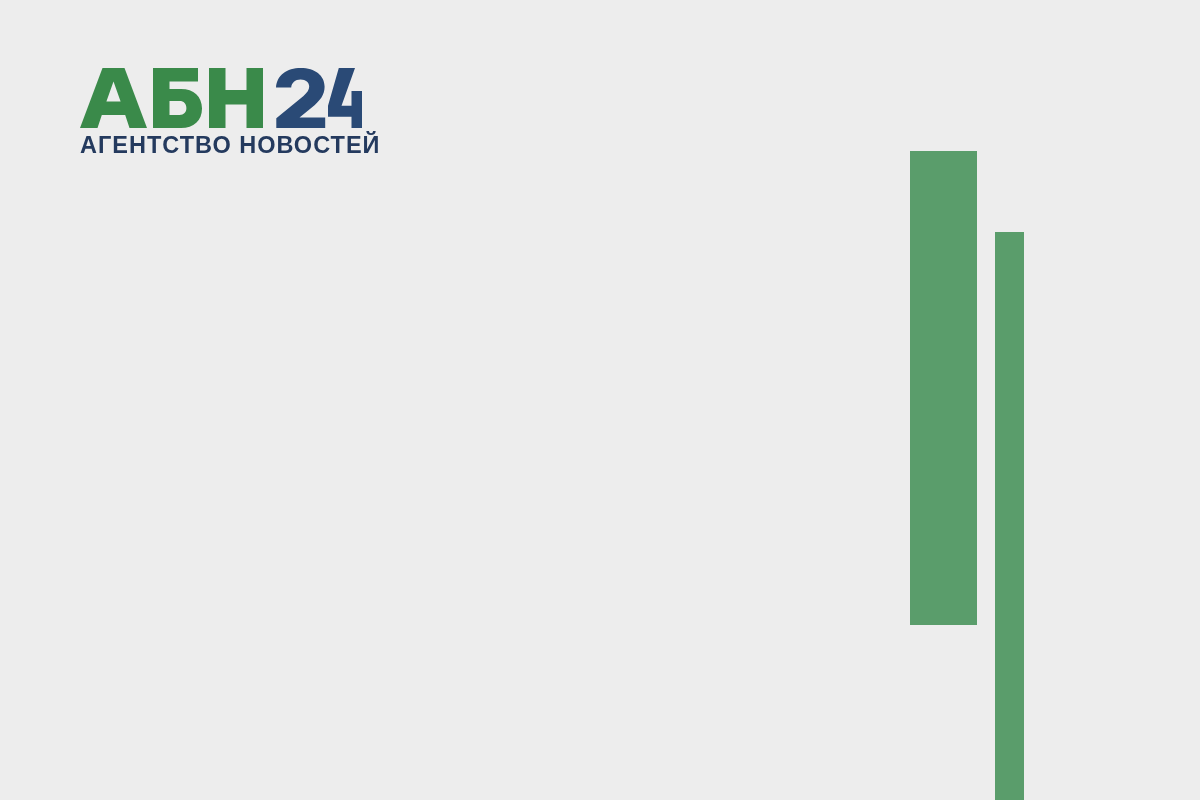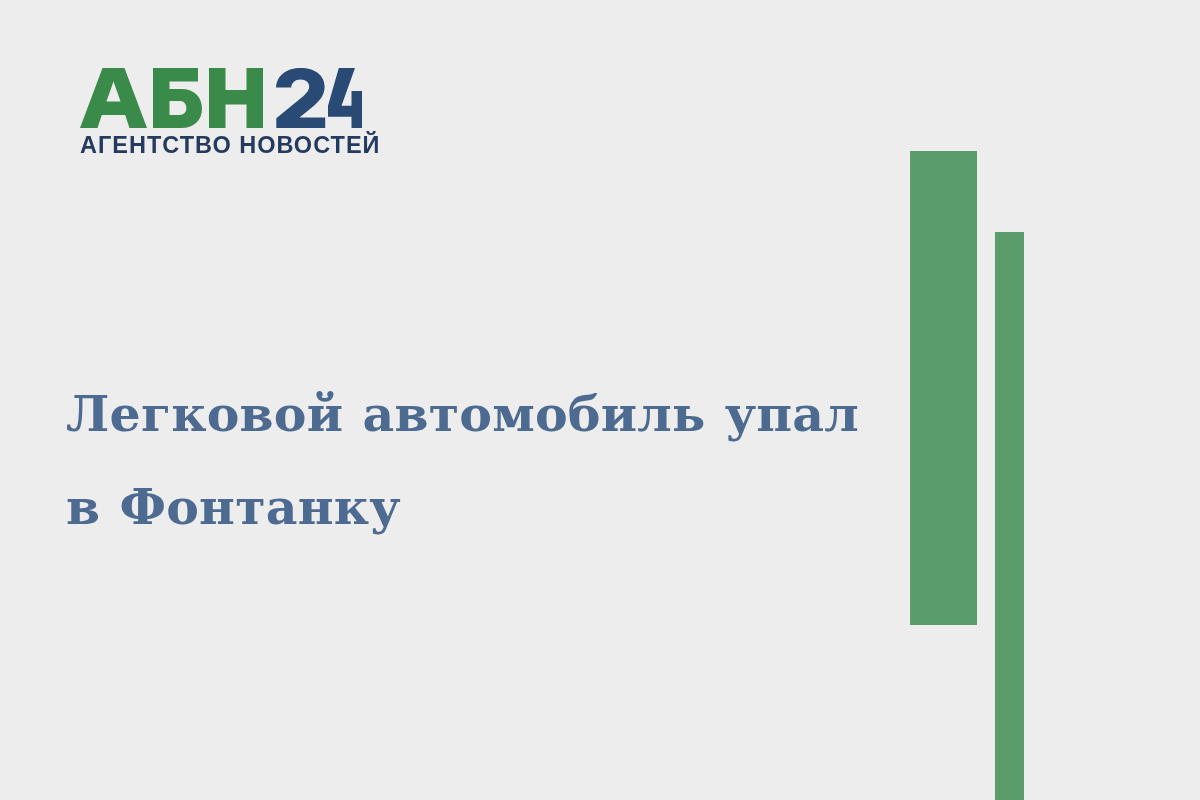--- a/index.html
+++ b/index.html
@@ -13,20 +13,21 @@
     background: #ededed;
     font-family: "Liberation Sans", sans-serif;
     overflow: hidden;
   }
   .card {
     position: relative;
     width: 1024px;
     height: 800px;
     background: #ededed;
     overflow: hidden;
+    text-align: center;
   }
 
   
   .bars {
     position: absolute;
     left: 0; top: 0;
     width: 1200px; height: 800px;
     pointer-events: none;
   }
   .bar {
@@ -104,15 +105,14 @@
                C244.6 26.6 240.6 32.4 231.8 39.6 L219.5 49.5 H245.2 V60 H196.3 V50.2
                L223.2 28.2 C227.4 24.7 229.2 21.8 229.2 18.6 C229.2 14.3 225.8 11.4 220.6 11.4
                C215.1 11.4 211.6 14.6 211.2 19.5 Z" fill="#2a4a76"></path>
 
       <path d="M275 0 H258.8 L248 37.8 V48.8 H271.5 V60 H286 V48.8 H294 V37.8 H286 V23 H271.5 V37.8
                H261.5 Z" fill="#2a4a76"></path>
     </svg>
     <span class="logo-tagline">АГЕНТСТВО НОВОСТЕЙ</span>
   </div>
 
-  <h1 class="headline">Легковой автомобиль упал в Фонтанку</h1>
 
 </div>
 
 </body></html>

